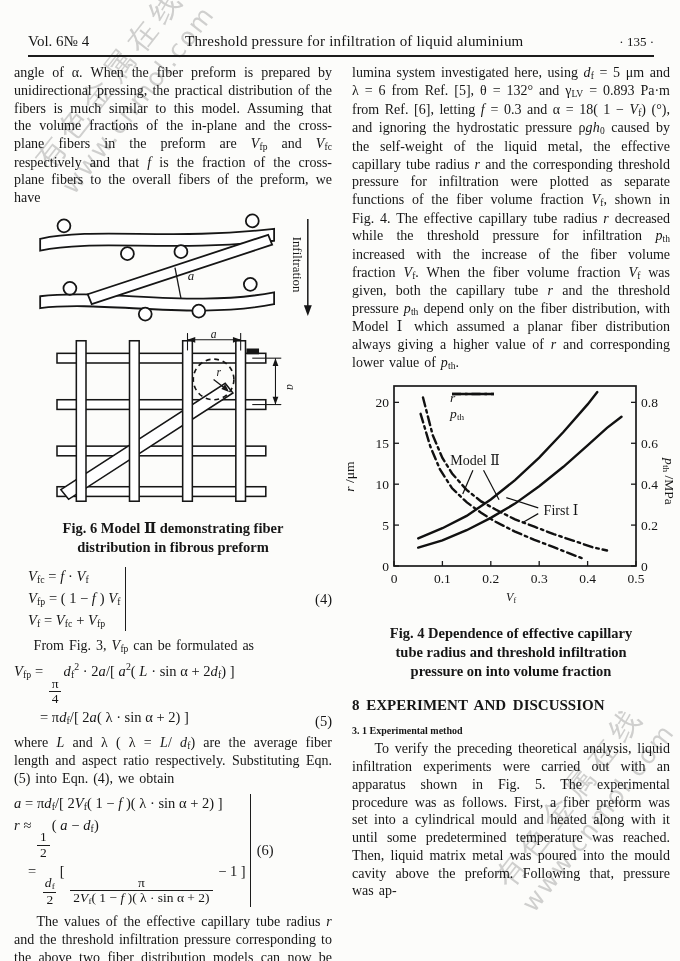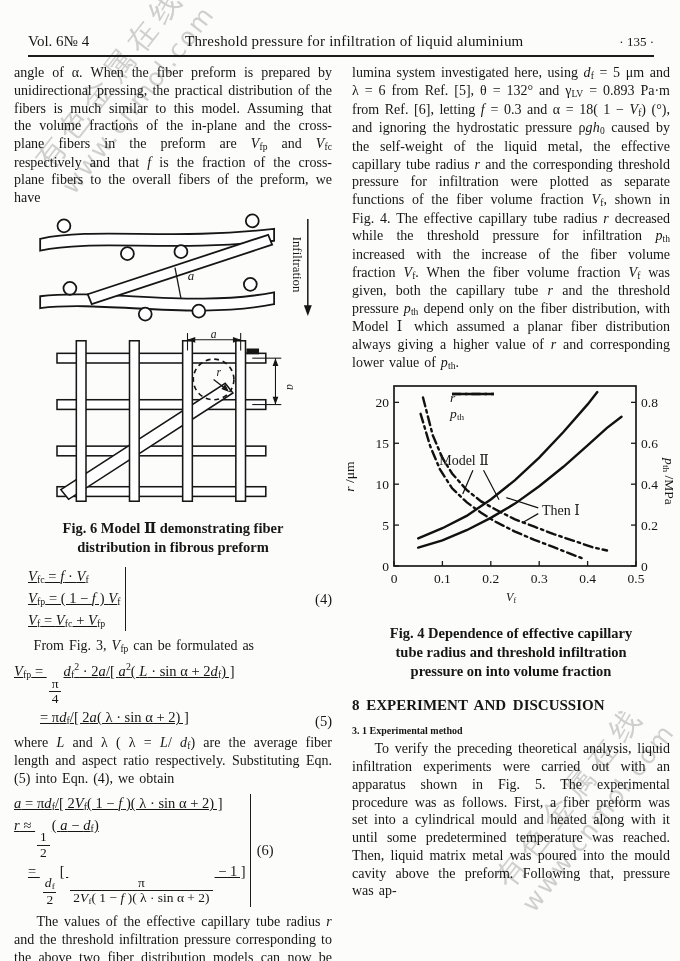--- a/index.html
+++ b/index.html
@@ -27,21 +27,21 @@
   .col{width:318px;font-size:14px;line-height:1.27;text-align:justify;}
   p{margin:0;word-spacing:1.5px;}
   p.ind{text-indent:1.6em;}
   sub,sup{font-size:.68em;}
   sub{vertical-align:-0.25em;}
   
   .fig3 svg{display:block;margin:4px auto 0;}
   .fig-caption{font-weight:bold;text-align:center;font-size:14.5px;line-height:1.32;margin:6px 0 8px;}
   
   .eq{display:flex;align-items:center;margin:4px 0;font-size:14.5px;text-align:left;}
-  .eq .body{flex:0 1 auto;text-decoration:underline;}
+  .eq .body{flex:0 1 auto;}
   .eq .sp{flex:1;}
   .eq .vbar{border-left:1.5px solid #1c1c1c;align-self:stretch;margin:2px 6px 2px 4px;}
   .eq .line{margin:2px 0;white-space:nowrap;}
   .eq .pad1{padding-left:14px;}
   .eq .pad2{padding-left:26px;}
   .frac{display:inline-flex;flex-direction:column;align-items:center;vertical-align:-0.85em;
         line-height:1.05;font-size:0.93em;margin:0 2px;}
   .frac .fnum{display:block;padding:0 3px;}
   .frac .fden{display:block;border-top:1.2px solid #1c1c1c;padding:0 3px;}
   
@@ -253,22 +253,22 @@
               </svg>
             <span><i>r</i></span>
           </div>
           <div class="row">
             <svg width="46" height="10">
                 <line x1="2" y1="5" x2="44" y2="5" stroke="#111" stroke-width="2.4"></line>
               </svg>
             <span><i>p</i><sub>th</sub></span>
           </div>
         </div>
-      <div class="chart-anno" style="left: 112px; top: 81.2727px;">Model Ⅱ</div>
-          <div class="chart-anno" style="left: 208.98px; top: 131.182px;">Then Ⅰ</div>
+      <div class="chart-anno" style="left: 123px; top: 81.2727px;">Model Ⅱ</div>
+          <div class="chart-anno" style="left: 208.98px; top: 131.182px;">First Ⅰ</div>
         </div>
 
       <div class="fig-caption">
         <span>Fig. 4  Dependence of effective capillary</span><br>
         <span>tube radius and threshold infiltration</span><br>
         <span>pressure on into volume fraction</span>
       </div>
 
       <div class="h3">8  EXPERIMENT AND DISCUSSION</div>
       <div class="h41">3. 1  Experimental method</div>

